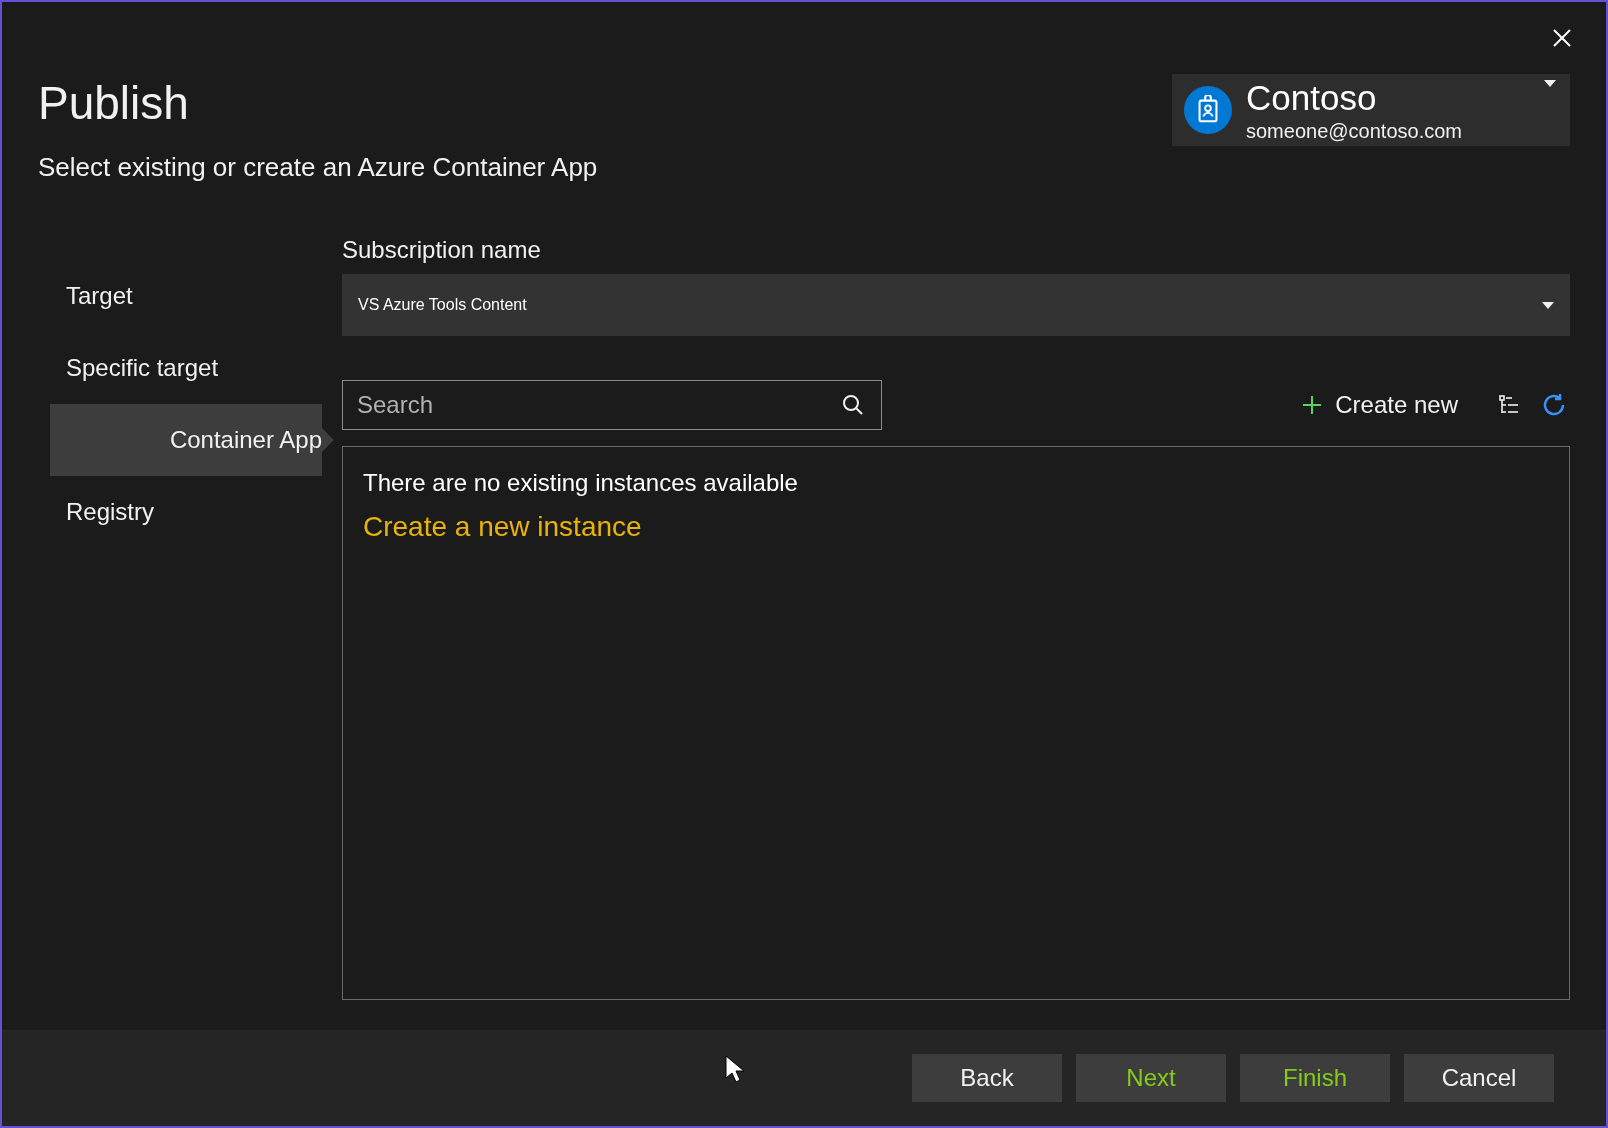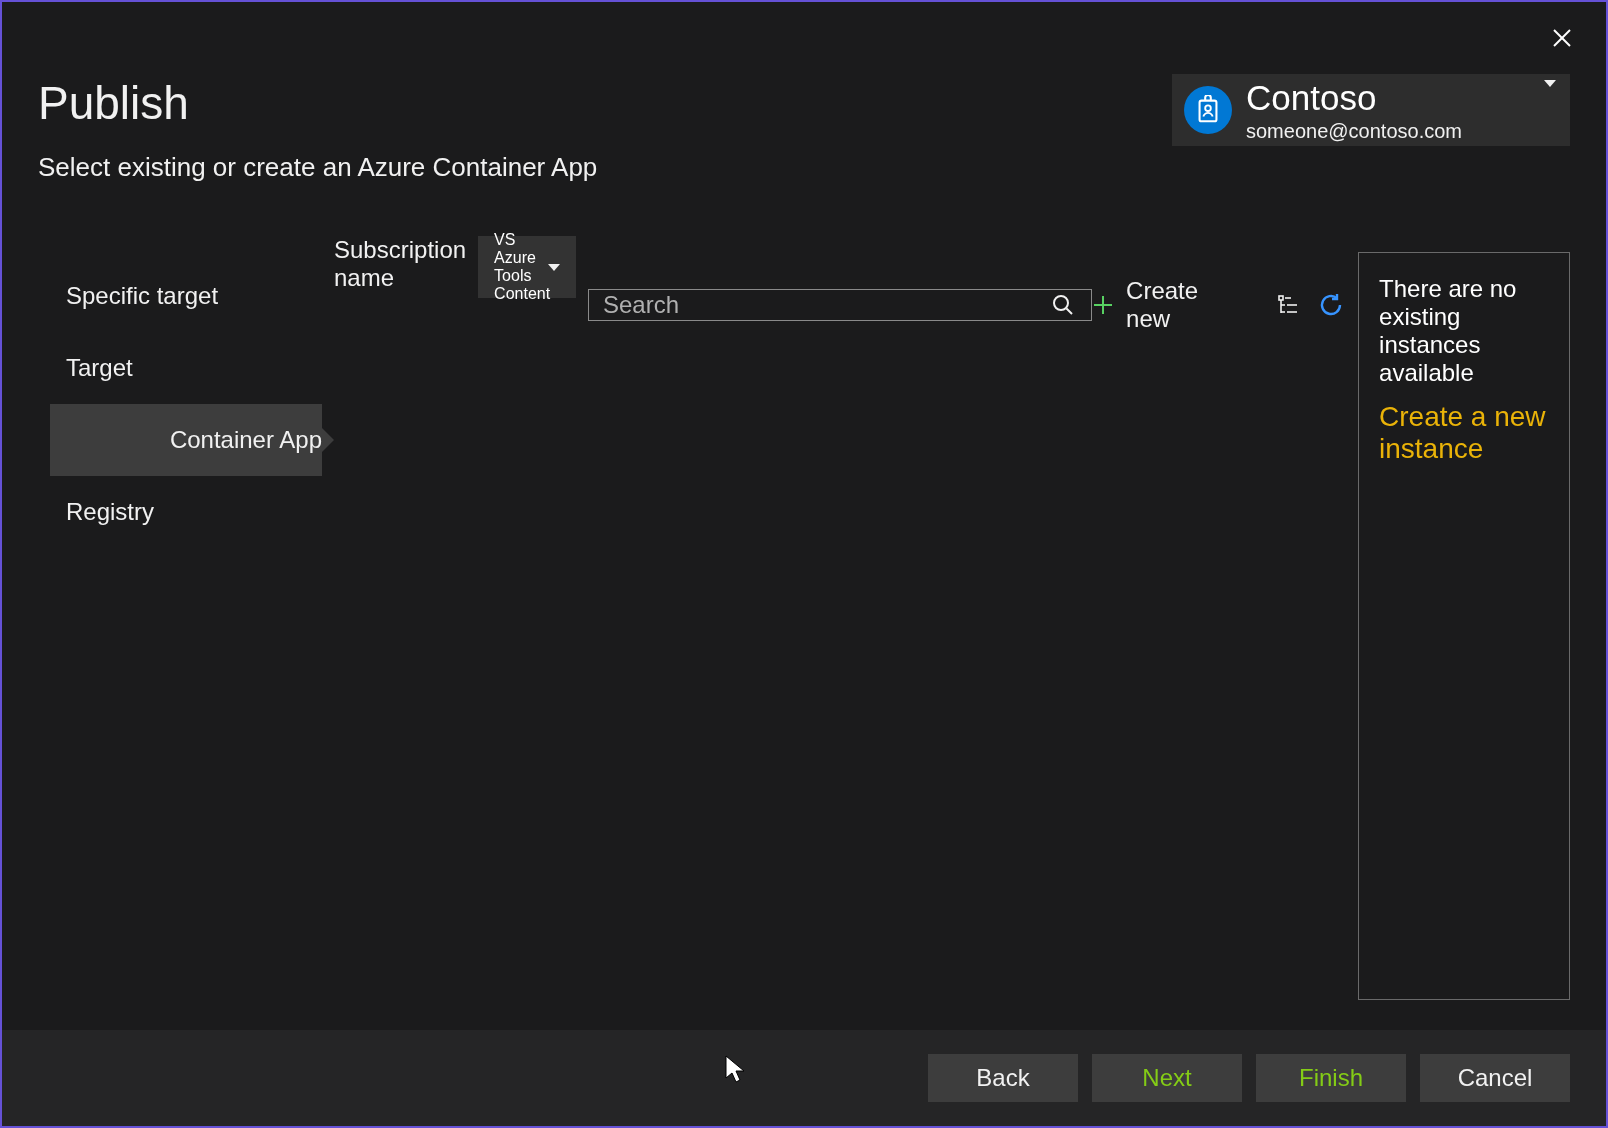--- a/index.html
+++ b/index.html
@@ -137,24 +137,23 @@
     transform: translateY(-50%);
     width: 0;
     height: 0;
     border-top: 12px solid transparent;
     border-bottom: 12px solid transparent;
     border-left: 12px solid #3d3d3d;
   }
 
   .main {
     flex-grow: 1;
-    margin-left: 12px;
-    display: flex;
-    flex-direction: row;
-    gap: 12px;
+    margin-left: 20px;
+    display: flex;
+    flex-direction: column;
   }
   .field-label {
     font-size: 24px;
     margin-bottom: 10px;
     color: #f1f1f1;
   }
   .dropdown {
     height: 48px;
     background: #333333;
     display: flex;
@@ -174,21 +173,21 @@
   }
 
   .toolbar-row {
     display: flex;
     align-items: center;
     margin-top: 44px;
     height: 50px;
   }
   .search-box {
     width: 540px;
-    height: 32px;
+    height: 50px;
     box-sizing: border-box;
     border: 1.5px solid #8a8a8a;
     background: transparent;
     display: flex;
     align-items: center;
     position: relative;
   }
   .search-box input {
     flex-grow: 1;
     height: 100%;
@@ -261,21 +260,21 @@
   .footer {
     position: absolute;
     left: 0;
     right: 0;
     bottom: 0;
     height: 96px;
     background: #252526;
     display: flex;
     align-items: center;
     justify-content: flex-end;
-    padding-right: 36px;
+    padding-right: 52px;
     gap: 14px;
   }
   .btn {
     width: 150px;
     height: 48px;
     background: #3d3d3d;
     display: flex;
     align-items: center;
     justify-content: center;
     font-size: 24px;
@@ -331,24 +330,24 @@
       <svg width="12" height="8" viewBox="0 0 12 8">
         <polygon points="0,0 12,0 6,7" fill="currentColor"></polygon>
       </svg>
     </div>
   </div>
 
   <div class="body">
 
     <div class="sidebar">
       <div class="sidebar-item">
+        <span>Target</span>
+      </div>
+      <div class="sidebar-item">
         <span>Specific target</span>
-      </div>
-      <div class="sidebar-item">
-        <span>Target</span>
       </div>
       <div class="sidebar-item active">
         <span>Container App</span>
       </div>
       <div class="sidebar-item">
         <span>Registry</span>
       </div>
     </div>
 
     <div class="main">

